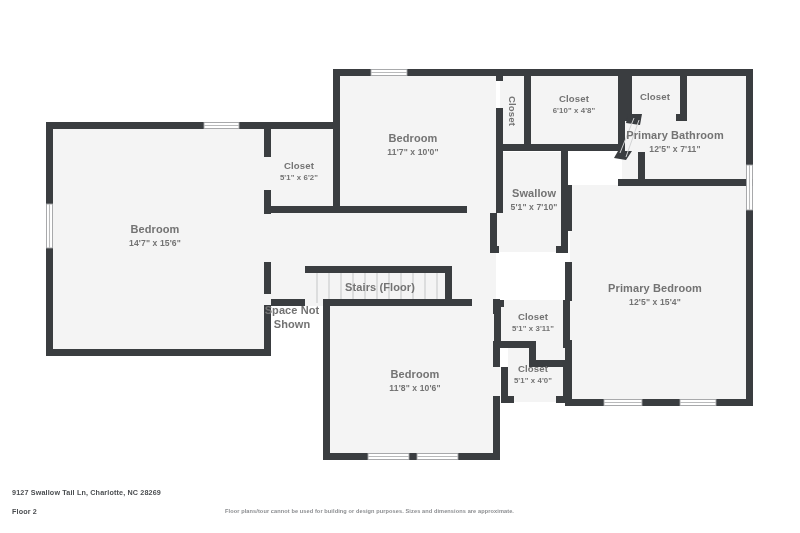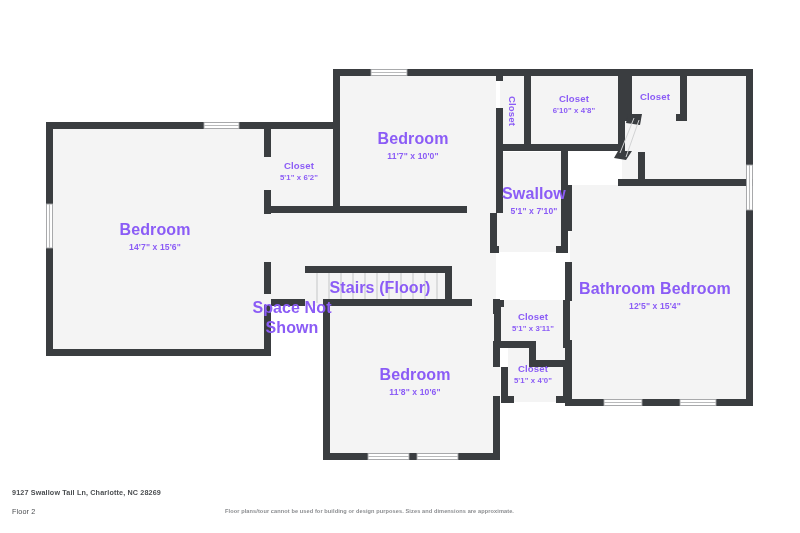--- a/index.html
+++ b/index.html
@@ -29,28 +29,28 @@
   .room-fill { fill: #f4f4f4; }
   .wall { fill: #3a3d40; }
   .window-bar { fill: none; stroke: #b9babb; stroke-width: 1.1; }
   .window-frame { fill: #ffffff; stroke: #9fa1a3; stroke-width: 0.9; }
   .stair-line { stroke: #c9cacb; stroke-width: 1.1; fill: none; }
   .swing-line { stroke: #d2d3d4; stroke-width: 1; fill: none; }
 
   .label {
     position: absolute;
     text-align: center;
-    color: #8b5cf6;
+    color: #737373;
     line-height: 1.25;
     white-space: nowrap;
     transform: translate(-50%, -50%);
     pointer-events: none;
   }
   .label .name {
-    font-size: 16px;
+    font-size: 11px;
     font-weight: bold;
     letter-spacing: 0.1px;
     display: block;
   }
   .label .dims {
     font-size: 8.6px;
     font-weight: bold;
     letter-spacing: 0.1px;
     display: block;
     margin-top: 1.5px;
@@ -78,21 +78,21 @@
     font-size: 7.2px;
     font-weight: bold;
     color: #4a4d50;
     letter-spacing: 0.15px;
   }
   #floor-line {
     position: absolute;
     left: 12px;
     top: 19px;
     font-size: 7.2px;
-    font-weight: normal;
+    font-weight: bold;
     color: #4a4d50;
     letter-spacing: 0.15px;
   }
   #disclaimer {
     position: absolute;
     left: 50%;
     transform: translateX(-50%);
     top: 20px;
     font-size: 5.6px;
     font-weight: bold;
@@ -299,28 +299,32 @@
 
   <div class="label small" style="left:574px; top:105px;">
     <span class="name">Closet</span>
     <span class="dims">6'10" x 4'8"</span>
   </div>
 
   <div class="label small" style="left:655px; top:97px;">
     <span class="name">Closet</span>
   </div>
 
+  <div class="label" style="left:675px; top:142px;">
+    <span class="name">Primary Bathroom</span>
+    <span class="dims">12'5" x 7'11"</span>
+  </div>
 
   <div class="label" style="left:534px; top:200px;">
     <span class="name">Swallow</span>
     <span class="dims">5'1" x 7'10"</span>
   </div>
 
   <div class="label" style="left:655px; top:295px;">
-    <span class="name">Bathroom Bedroom</span>
+    <span class="name">Primary Bedroom</span>
     <span class="dims">12'5" x 15'4"</span>
   </div>
 
   <div class="label small" style="left:533px; top:323px;">
     <span class="name">Closet</span>
     <span class="dims">5'1" x 3'11"</span>
   </div>
 
   <div class="label small" style="left:533px; top:375px;">
     <span class="name">Closet</span>

